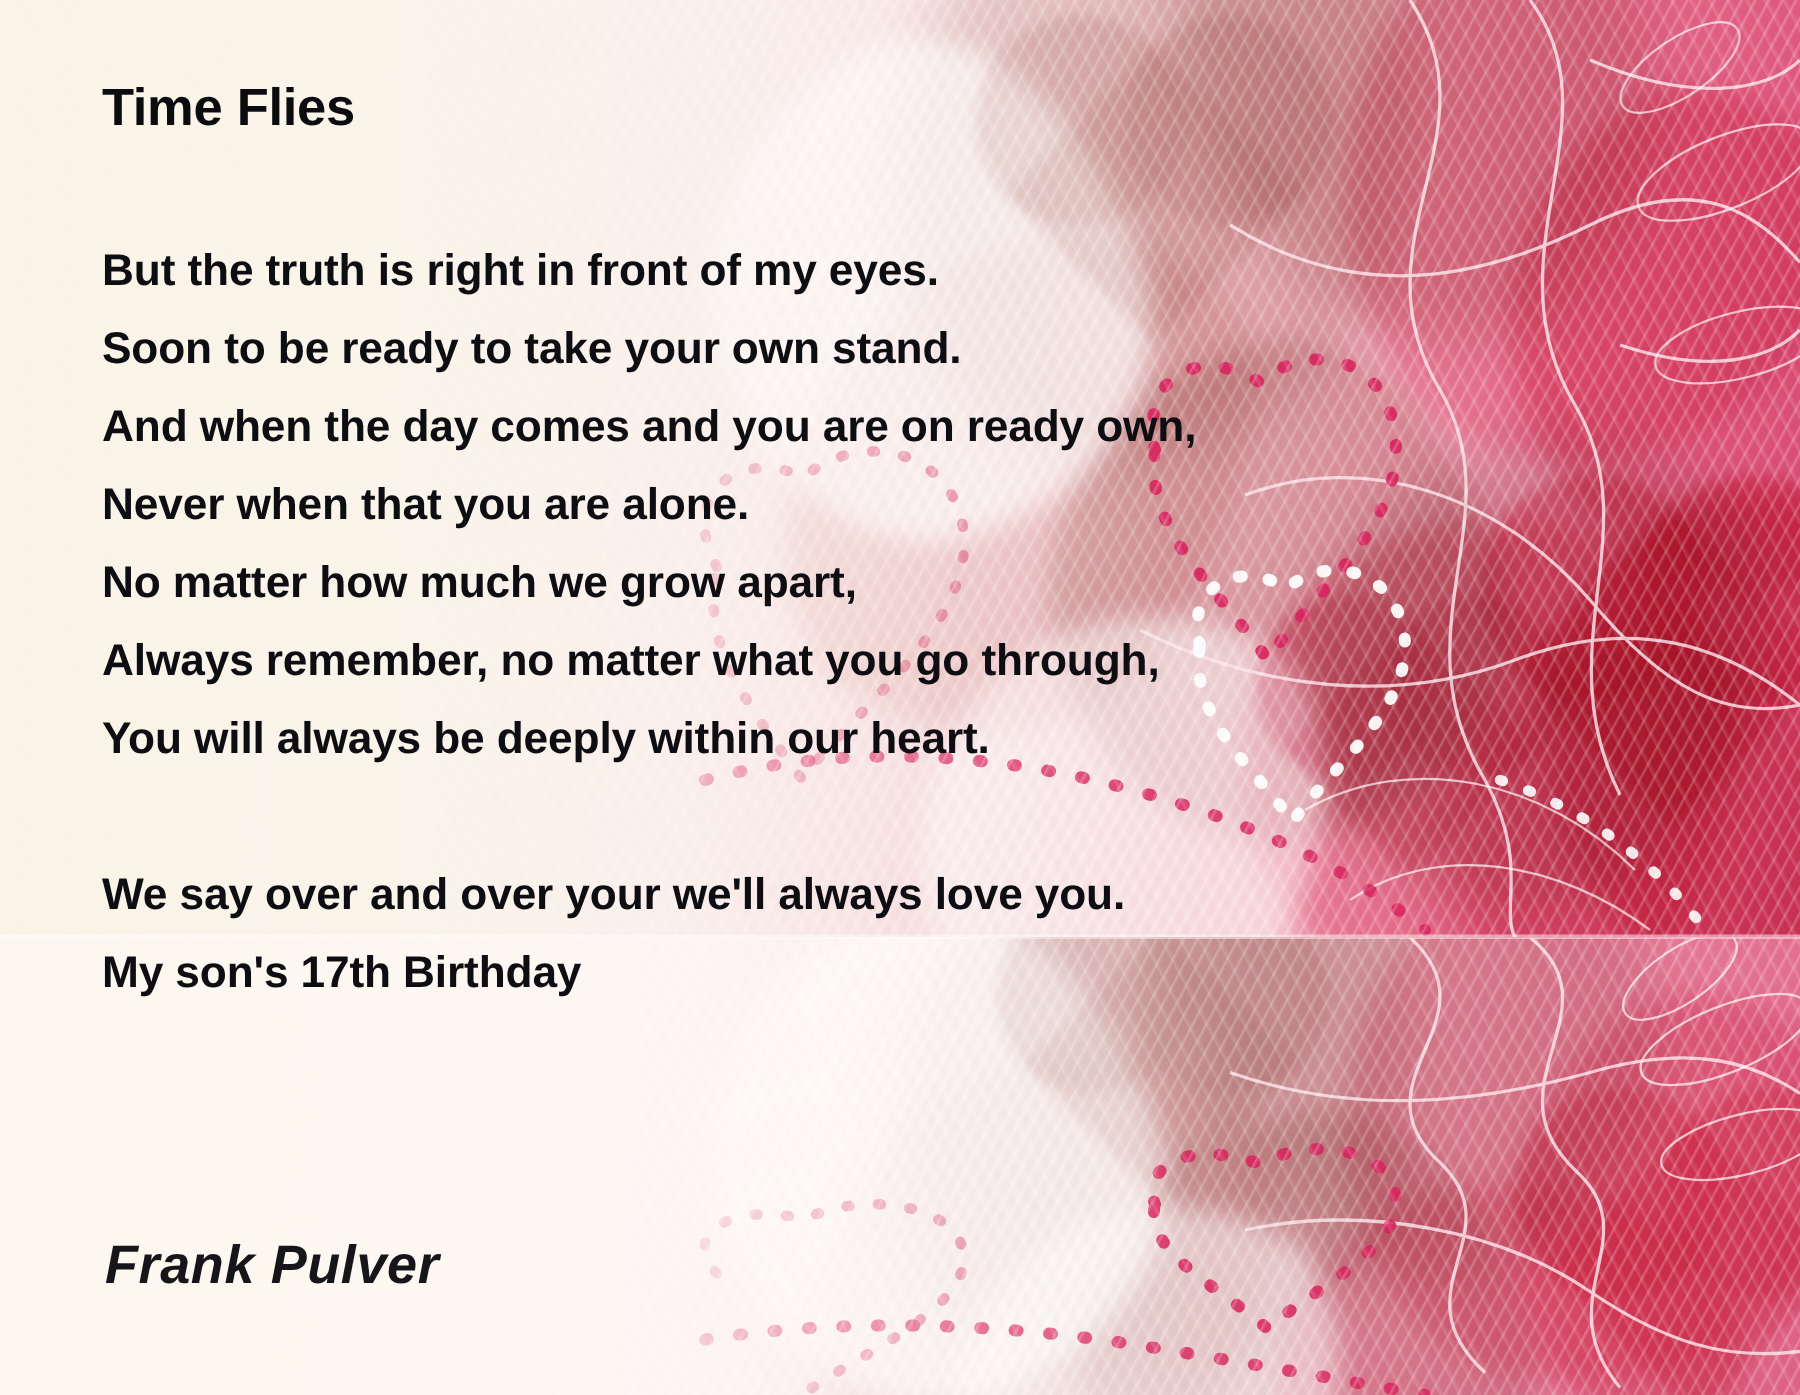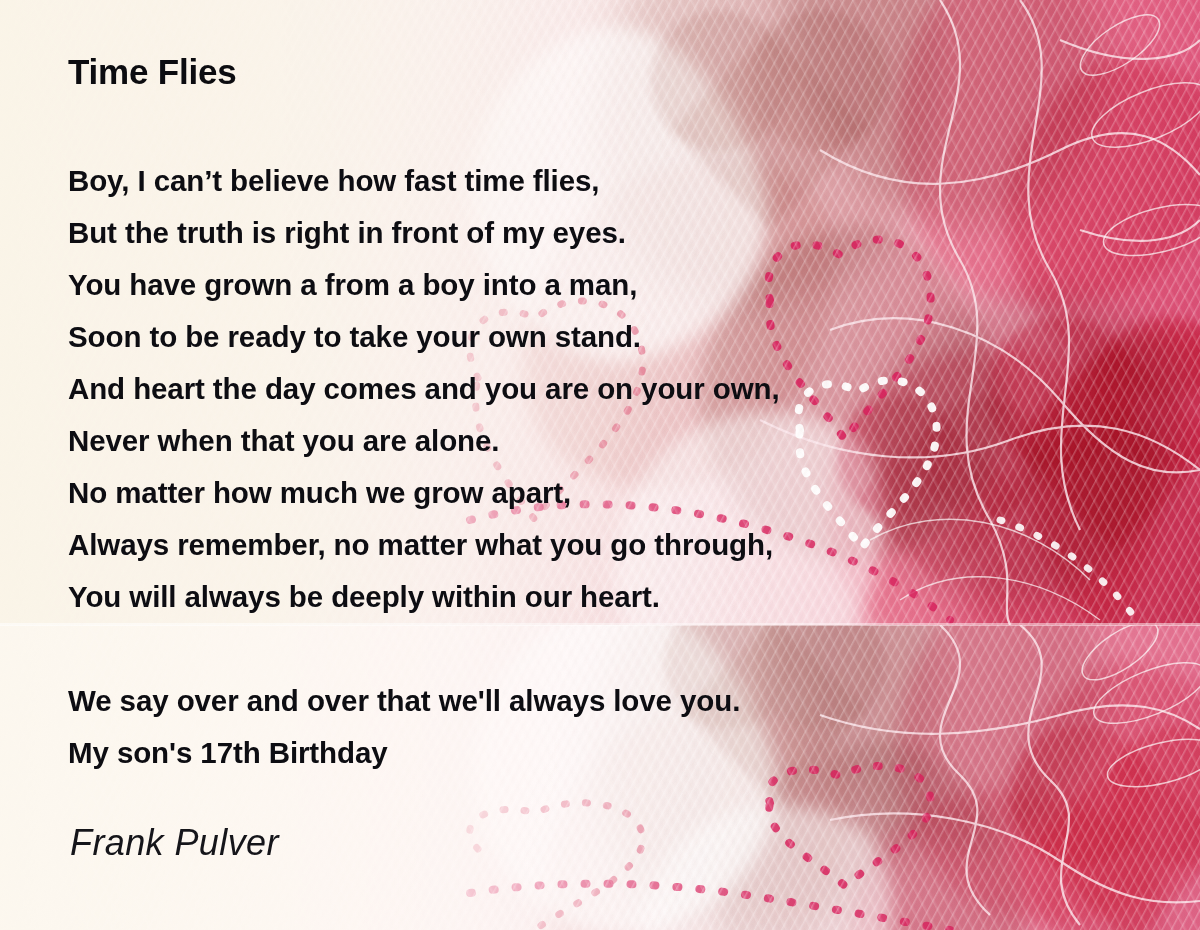--- a/index.html
+++ b/index.html
@@ -201,21 +201,21 @@
   .poem-line.blank {
     height: 52px;
   }
 
   #poem-author {
     position: absolute;
     left: 70px;
     top: 822px;
     font-size: 36px;
     font-style: italic;
-    font-weight: normal;
+    font-weight: bold;
     color: #15151a;
     letter-spacing: 0.4px;
     white-space: nowrap;
   }
 </style>
 </head>
 <body>
 
 <div id="poem-card">
 
@@ -332,30 +332,28 @@
     <div class="bg-leftfade"></div>
   </div>
 
   <div class="bg-seam"></div>
 
   <div id="poem-content">
 
     <div id="poem-title">Time Flies</div>
 
     <div id="poem-body">
-      <div class="poem-line">Boy, I can’t believe how fast time flies,</div>
       <div class="poem-line">But the truth is right in front of my eyes.</div>
-      <div class="poem-line">You have grown a from a boy into a man,</div>
       <div class="poem-line">Soon to be ready to take your own stand.</div>
-      <div class="poem-line">And heart the day comes and you are on your own,</div>
+      <div class="poem-line">And when the day comes and you are on ready own,</div>
       <div class="poem-line">Never when that you are alone.</div>
       <div class="poem-line">No matter how much we grow apart,</div>
       <div class="poem-line">Always remember, no matter what you go through,</div>
       <div class="poem-line">You will always be deeply within our heart.</div>
       <div class="poem-line blank"></div>
-      <div class="poem-line">We say over and over that we'll always love you.</div>
+      <div class="poem-line">We say over and over your we'll always love you.</div>
       <div class="poem-line">My son's 17th Birthday</div>
     </div>
 
     <div id="poem-author">Frank Pulver</div>
 
   </div>
 </div>
 
 </body></html>

